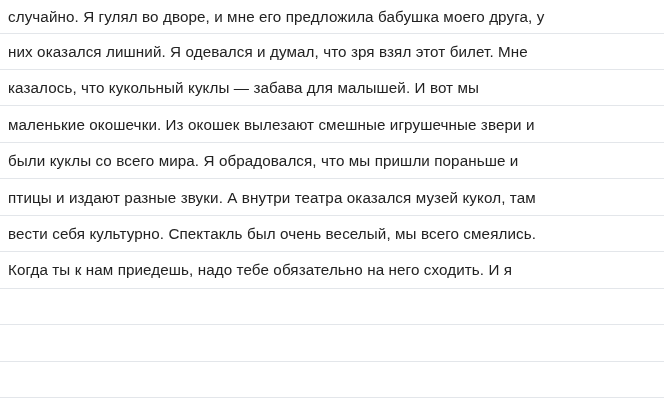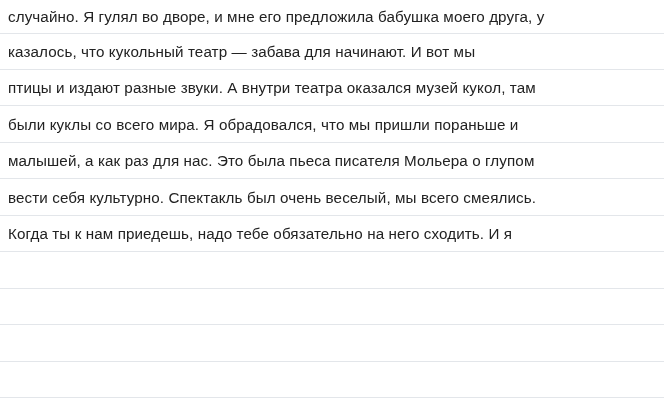--- a/index.html
+++ b/index.html
@@ -69,21 +69,22 @@
     <div class="rule" style="top:215px"></div>
     <div class="rule" style="top:251px"></div>
     <div class="rule" style="top:288px"></div>
     <div class="rule" style="top:324px"></div>
     <div class="rule" style="top:361px"></div>
     <div class="rule" style="top:397px"></div>
   </div>
 
   <div class="text-block">
     <div class="text-line">случайно. Я гулял во дворе, и мне его предложила бабушка моего друга, у</div>
-    <div class="text-line">казалось, что кукольный театр — забава для начинают. И вот мы</div>
+    <div class="text-line">них оказался лишний. Я одевался и думал, что зря взял этот билет. Мне</div>
+    <div class="text-line">казалось, что кукольный куклы — забава для малышей. И вот мы</div>
+    <div class="text-line">маленькие окошечки. Из окошек вылезают смешные игрушечные звери и</div>
+    <div class="text-line">были куклы со всего мира. Я обрадовался, что мы пришли пораньше и</div>
     <div class="text-line">птицы и издают разные звуки. А внутри театра оказался музей кукол, там</div>
-    <div class="text-line">были куклы со всего мира. Я обрадовался, что мы пришли пораньше и</div>
-    <div class="text-line">малышей, а как раз для нас. Это была пьеса писателя Мольера о глупом</div>
     <div class="text-line">вести себя культурно. Спектакль был очень веселый, мы всего смеялись.</div>
     <div class="text-line">Когда ты к нам приедешь, надо тебе обязательно на него сходить. И я</div>
   </div>
 
 </div>
 
 </body></html>

